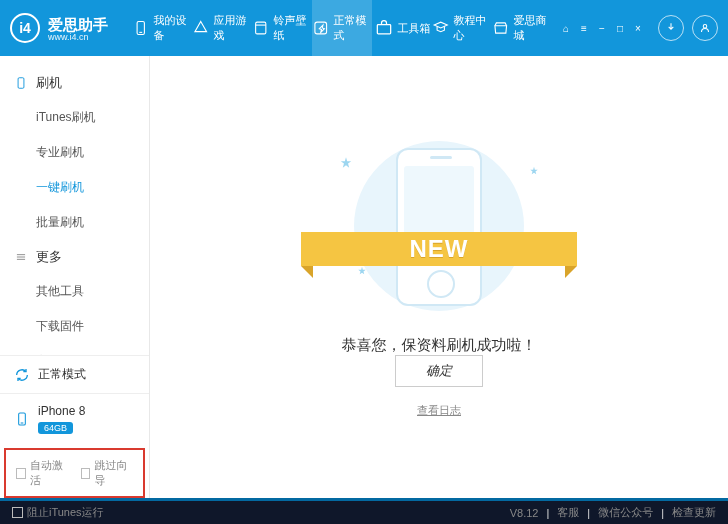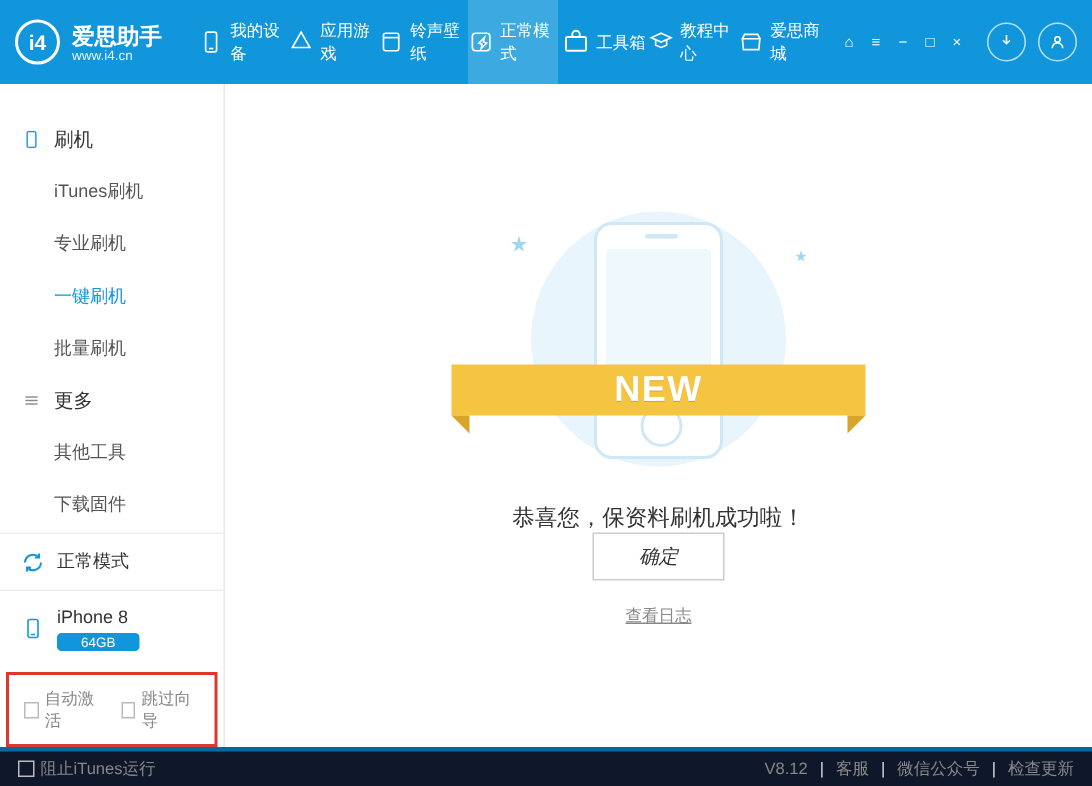--- a/index.html
+++ b/index.html
@@ -15,48 +15,48 @@
 .nav-item.active{background:rgba(255,255,255,.18);}
 .nav-item svg{width:20px;height:20px;stroke:#fff;fill:none;stroke-width:1.5;}
 .header-right{margin-left:auto;display:flex;align-items:center;gap:8px;}
 .win-btns{display:flex;gap:6px;margin-right:6px;}
 .win-btns span{width:12px;height:12px;display:flex;align-items:center;justify-content:center;font-size:10px;cursor:pointer;}
 .circ-btn{width:26px;height:26px;border:1.5px solid rgba(255,255,255,.7);border-radius:50%;display:flex;align-items:center;justify-content:center;cursor:pointer;}
 .circ-btn svg{width:14px;height:14px;stroke:#fff;fill:none;stroke-width:1.8;}
 
 .body{display:flex;height:442px;}
 .sidebar{width:150px;border-right:1px solid #e8e8e8;display:flex;flex-direction:column;background:#fff;}
-.side-scroll{flex:1;overflow:auto;padding-top:20px;}
+.side-scroll{flex:1;overflow:auto;padding-top:10px;}
 .sec-hd{display:flex;align-items:center;padding:8px 14px;color:#333;font-size:13px;}
 .sec-hd svg{width:14px;height:14px;margin-right:8px;stroke:#1296db;fill:none;stroke-width:1.6;}
 .sec-hd.more svg{stroke:#888;}
 .sec-item{padding:9px 14px 9px 36px;font-size:12px;color:#555;cursor:pointer;}
 .sec-item.active{color:#1296db;}
 
 .side-bottom{border-top:1px solid #eee;}
 .mode-row{display:flex;align-items:center;padding:10px 14px;gap:8px;font-size:12px;color:#333;border-bottom:1px solid #eee;}
 .mode-row svg{width:16px;height:16px;}
 .dev-row{display:flex;align-items:center;padding:10px 14px;gap:8px;}
 .dev-row svg{width:16px;height:16px;stroke:#1296db;fill:none;stroke-width:1.6;}
 .dev-info{display:flex;flex-direction:column;gap:4px;}
 .dev-name{font-size:12px;color:#333;}
-.badge{font-size:9px;background:#1296db;color:#fff;padding:1px 16px;border-radius:3px;width:fit-content;}
+.badge{font-size:9px;background:#1296db;color:#fff;padding:1px 6px;border-radius:3px;width:fit-content;}
 .opts-row{display:flex;align-items:center;padding:8px 10px;gap:12px;border:2px solid #d93a2f;margin:4px 4px 0 4px;}
 .chk{display:flex;align-items:center;gap:4px;font-size:11px;color:#888;cursor:pointer;}
 .chk .box{width:11px;height:11px;border:1px solid #bbb;}
 
 .main{flex:1;display:flex;flex-direction:column;align-items:center;justify-content:center;background:#fff;position:relative;}
 .illus{width:220px;height:180px;position:relative;margin-bottom:20px;}
 .bg-circ{position:absolute;width:170px;height:170px;border-radius:50%;background:#e8f5fc;left:25px;top:5px;}
 .star{position:absolute;fill:#9dd6f0;}
 .phone{position:absolute;width:86px;height:158px;background:#fff;border:2px solid #d0e8f5;border-radius:12px;left:67px;top:12px;}
 .phone::before{content:"";position:absolute;width:22px;height:3px;background:#d0e8f5;border-radius:2px;left:32px;top:6px;}
 .phone::after{content:"";position:absolute;width:24px;height:24px;border:2px solid #d0e8f5;border-radius:50%;left:29px;bottom:6px;}
 .phone-screen{position:absolute;left:6px;right:6px;top:16px;bottom:38px;background:#eef8fd;border-radius:3px;}
-.banner{position:absolute;left:-28px;right:-28px;top:99px;height:50px;display:flex;align-items:center;justify-content:center;}
+.banner{position:absolute;left:-28px;right:-28px;top:88px;height:50px;display:flex;align-items:center;justify-content:center;}
 .banner .rib{position:absolute;left:0;right:0;top:8px;height:34px;background:#f5c542;}
 .banner .txt{position:relative;font-weight:900;font-size:24px;color:#fff;letter-spacing:1px;text-shadow:0 1px 0 #d9a42a;}
 .banner .tail{position:absolute;width:0;height:0;top:42px;}
 .banner .tail.l{left:0;border-top:12px solid #d9a42a;border-left:12px solid transparent;}
 .banner .tail.r{right:0;border-top:12px solid #d9a42a;border-right:12px solid transparent;}
 .msg{font-size:15px;color:#333;}
 .okbtn{padding:6px 30px;border:1px solid #ccc;background:#fff;font-size:13px;color:#333;cursor:pointer;margin-bottom:16px;font-style:italic;}
 .loglink{font-size:11px;color:#888;text-decoration:underline;cursor:pointer;}
 
 .footer{height:26px;border-top:3px solid #0369a1;display:flex;align-items:center;padding:0 12px;font-size:11px;color:#888;background:#0f172a;}

